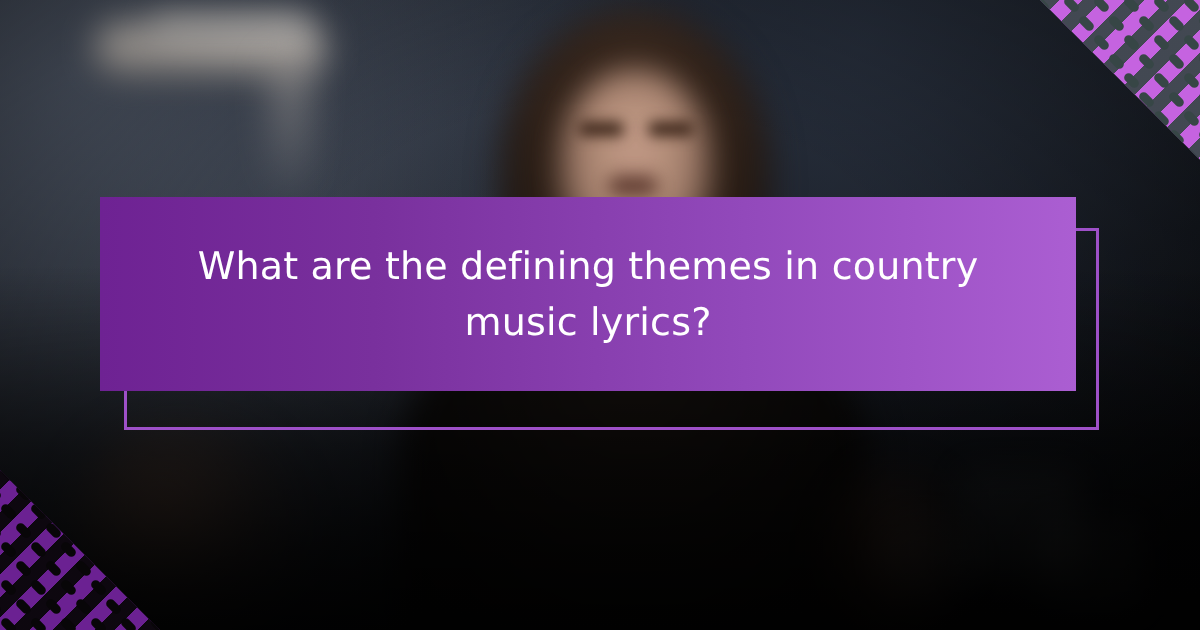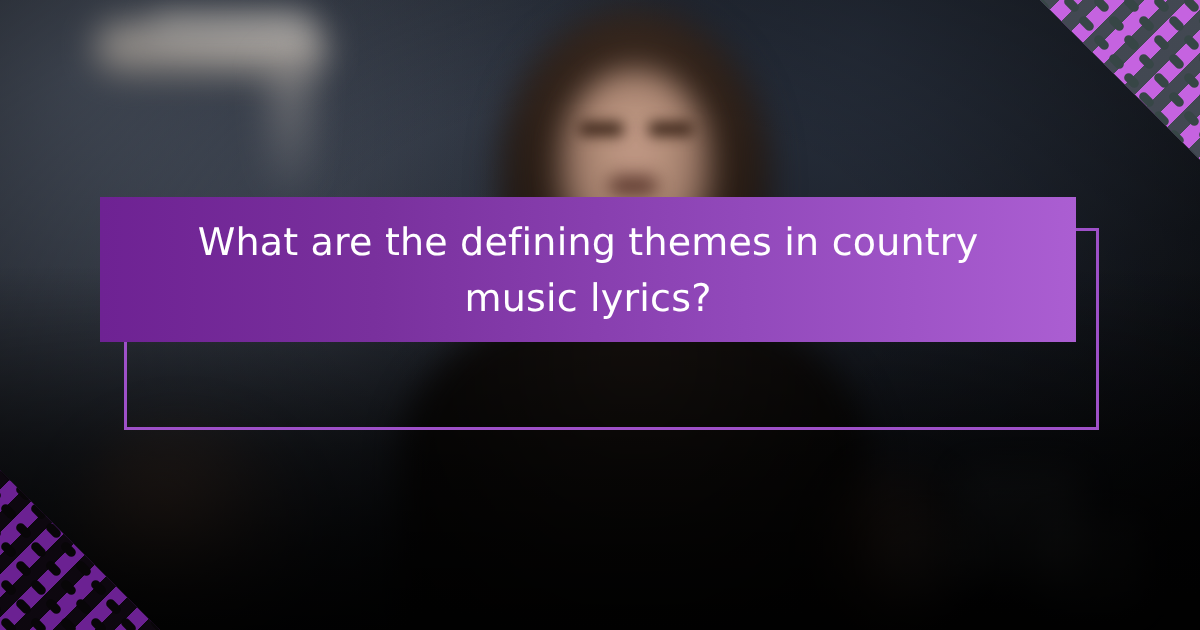--- a/index.html
+++ b/index.html
@@ -143,21 +143,21 @@
   #title-frame {
     position:absolute;
     left:124px; top:228px;
     width:975px; height:202px;
     border:3px solid #9e50c8;
   }
 
   #title-card {
     position:absolute;
     left:100px; top:197px;
-    width:976px; height:145px;
+    width:976px; height:194px;
     background:linear-gradient(90deg, #6e2293 0%, #79309d 28%, #9249bb 66%, #ab5ed2 100%);
     display:flex;
     align-items:center;
     justify-content:center;
   }
 
   #title-text {
     width:880px;
     text-align:center;
     color:#ffffff;

